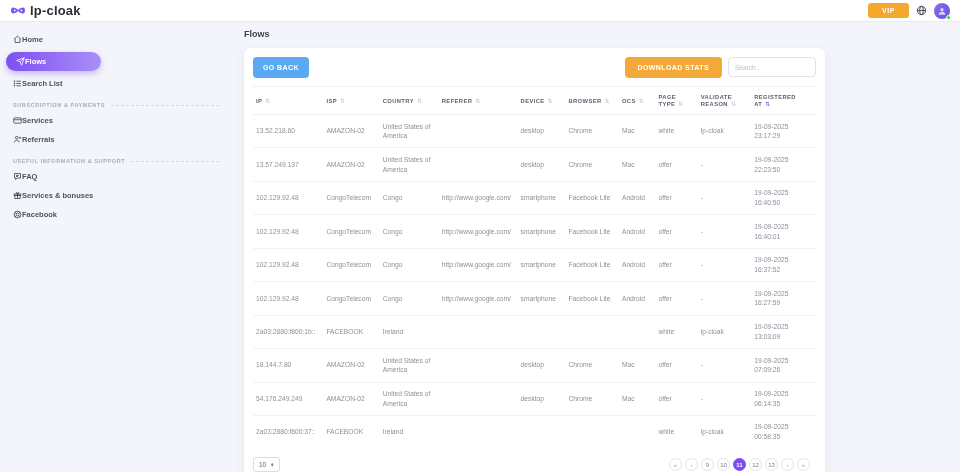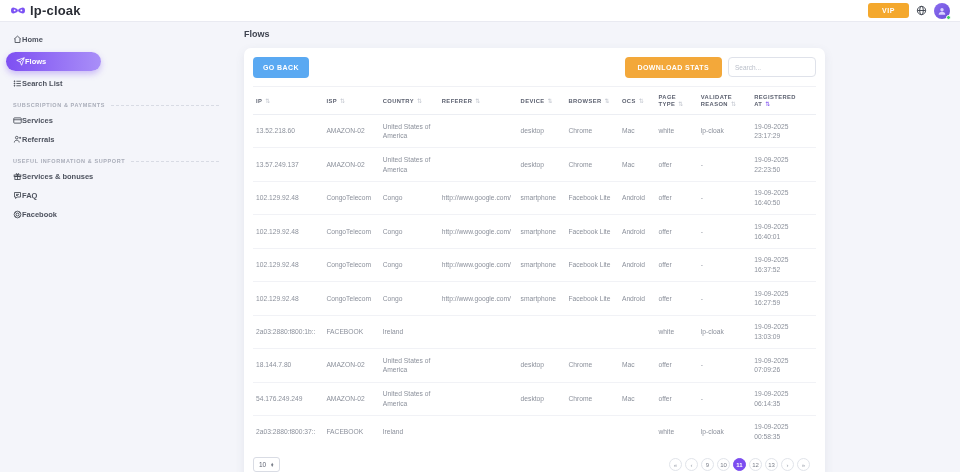--- a/index.html
+++ b/index.html
@@ -150,33 +150,33 @@
         <path d="M19 5v5M16.5 7.5h5"></path>
       </svg>
     <span>Referrals</span>
   </div>
 
   <div class="side-section">
     <span>USEFUL INFORMATION &amp; SUPPORT</span>
   </div>
   <div class="side-item">
     <svg viewBox="0 0 24 24" fill="none" stroke="currentColor" stroke-width="2.2">
+        <path d="M4 4h16v12h-9l-4 4v-4H4z"></path>
+        <path d="M8 9h8M8 12h5"></path>
+      </svg>
+    <span>FAQ</span>
+  </div>
+  <div class="side-item">
+    <svg viewBox="0 0 24 24" fill="none" stroke="currentColor" stroke-width="2.2">
         <rect x="3" y="8" width="18" height="4"></rect>
         <rect x="5" y="12" width="14" height="8"></rect>
         <path d="M12 8v12"></path>
         <path d="M12 8c0-4-4-5-4-2.5S12 8 12 8zm0 0c0-4 4-5 4-2.5S12 8 12 8z"></path>
       </svg>
     <span>Services &amp; bonuses</span>
-  </div>
-  <div class="side-item">
-    <svg viewBox="0 0 24 24" fill="none" stroke="currentColor" stroke-width="2.2">
-        <path d="M4 4h16v12h-9l-4 4v-4H4z"></path>
-        <path d="M8 9h8M8 12h5"></path>
-      </svg>
-    <span>FAQ</span>
   </div>
   <div class="side-item">
     <svg viewBox="0 0 24 24" fill="none" stroke="currentColor" stroke-width="2.2">
         <circle cx="12" cy="12" r="9"></circle>
         <circle cx="12" cy="12" r="4"></circle>
         <path d="M5.7 5.7l3.4 3.4M18.3 5.7l-3.4 3.4M5.7 18.3l3.4-3.4M18.3 18.3l-3.4-3.4"></path>
       </svg>
     <span>Facebook</span>
   </div>
 </div>

